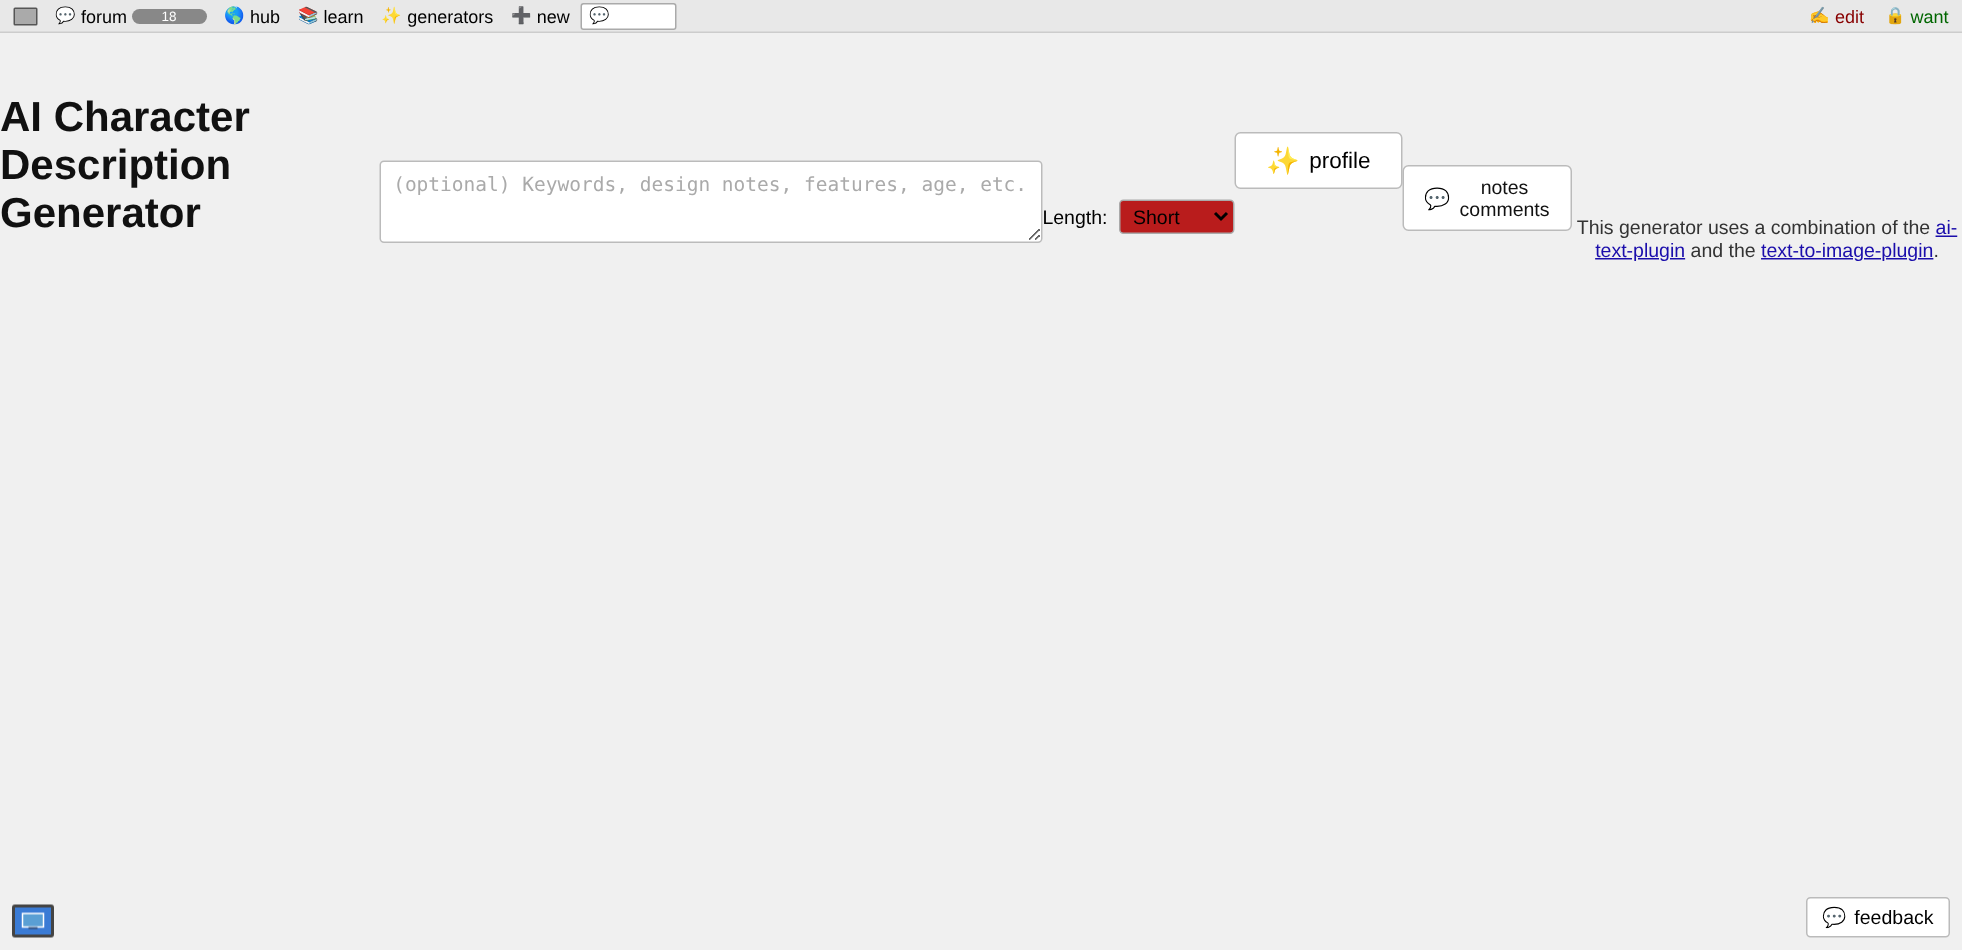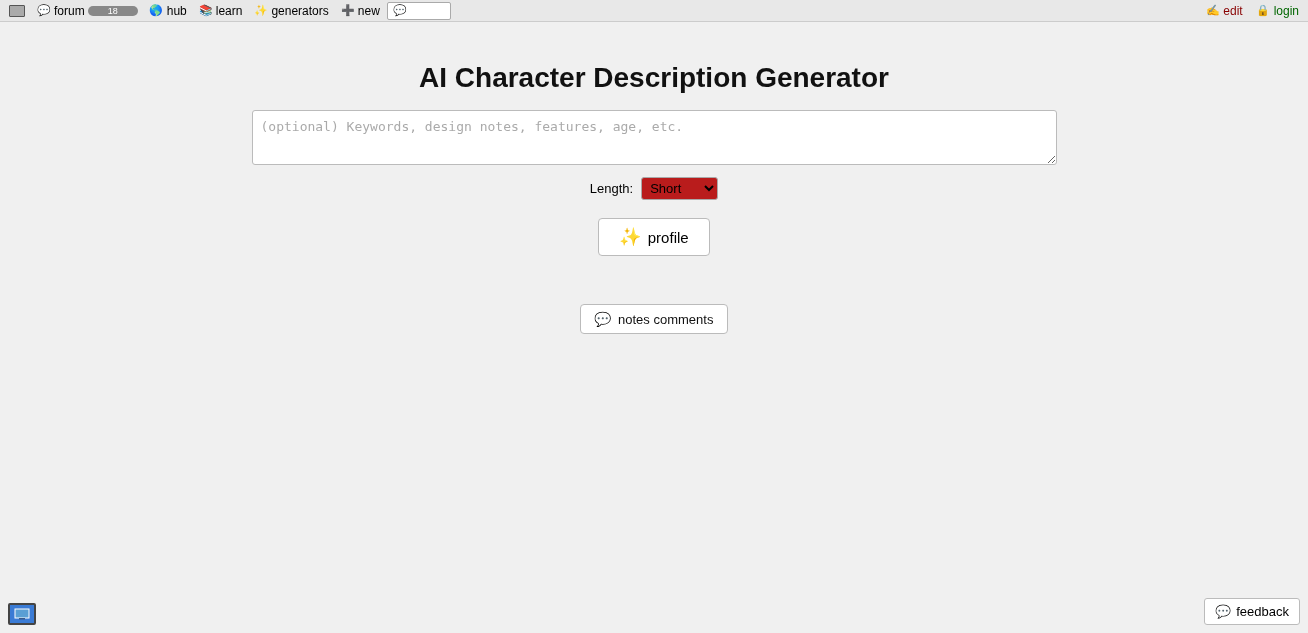--- a/index.html
+++ b/index.html
@@ -82,22 +82,22 @@
       border-radius: 1px;
       background: #aaa;
       display: inline-block;
       position: relative;
       cursor: pointer;
     }
 
     
     #main {
       display: flex;
-      flex-direction: column;
-      align-items: center;
+      flex-direction: row;
+      align-items: flex-end;
       padding-top: 40px;
     }
 
     #page-title {
       font-size: 28px;
       font-weight: bold;
       margin-bottom: 16px;
       color: #111;
     }
 
@@ -284,21 +284,21 @@
       <span>ai chat</span>
     </a>
   </div>
   <div id="topnav-right">
     <a class="nav-item edit-color" href="#">
       <span class="nav-icon" style="color:#880000;">✍</span>
       <span>edit</span>
     </a>
     <a class="nav-item login-color" href="#">
       <span class="nav-icon" style="color:#006600;">🔒</span>
-      <span>login</span>
+      <span>want</span>
     </a>
   </div>
 </div>
 
 <div id="main">
   <h1 id="page-title">AI Character Description Generator</h1>
 
 
   <textarea id="keywords-textarea" placeholder="(optional) Keywords, design notes, features, age, etc." style=""></textarea>
 
@@ -314,20 +314,23 @@
   <button id="generate-btn">
     <span class="sparkle-icon">✨</span>
     <span>profile</span>
   </button>
 
   <button id="show-comments-btn">
     <span class="comment-icon">💬</span>
     <span>notes comments</span>
   </button>
 
+  <p id="plugin-info">
+    <span>This generator uses a combination of the </span><a href="#">ai-text-plugin</a><span> and the </span><a href="#">text-to-image-plugin</a><span>.</span>
+  </p>
 </div>
 
 <div id="bottom-left">
   <div class="bottom-screen-icon">
     <svg width="16" height="12" viewBox="0 0 16 12">
       <rect x="1" y="1" width="14" height="9" fill="#5a9fd4" stroke="#fff" stroke-width="1"></rect>
       <rect x="5" y="10" width="6" height="1.5" fill="#3a5a8a"></rect>
     </svg>
   </div>
 </div>

